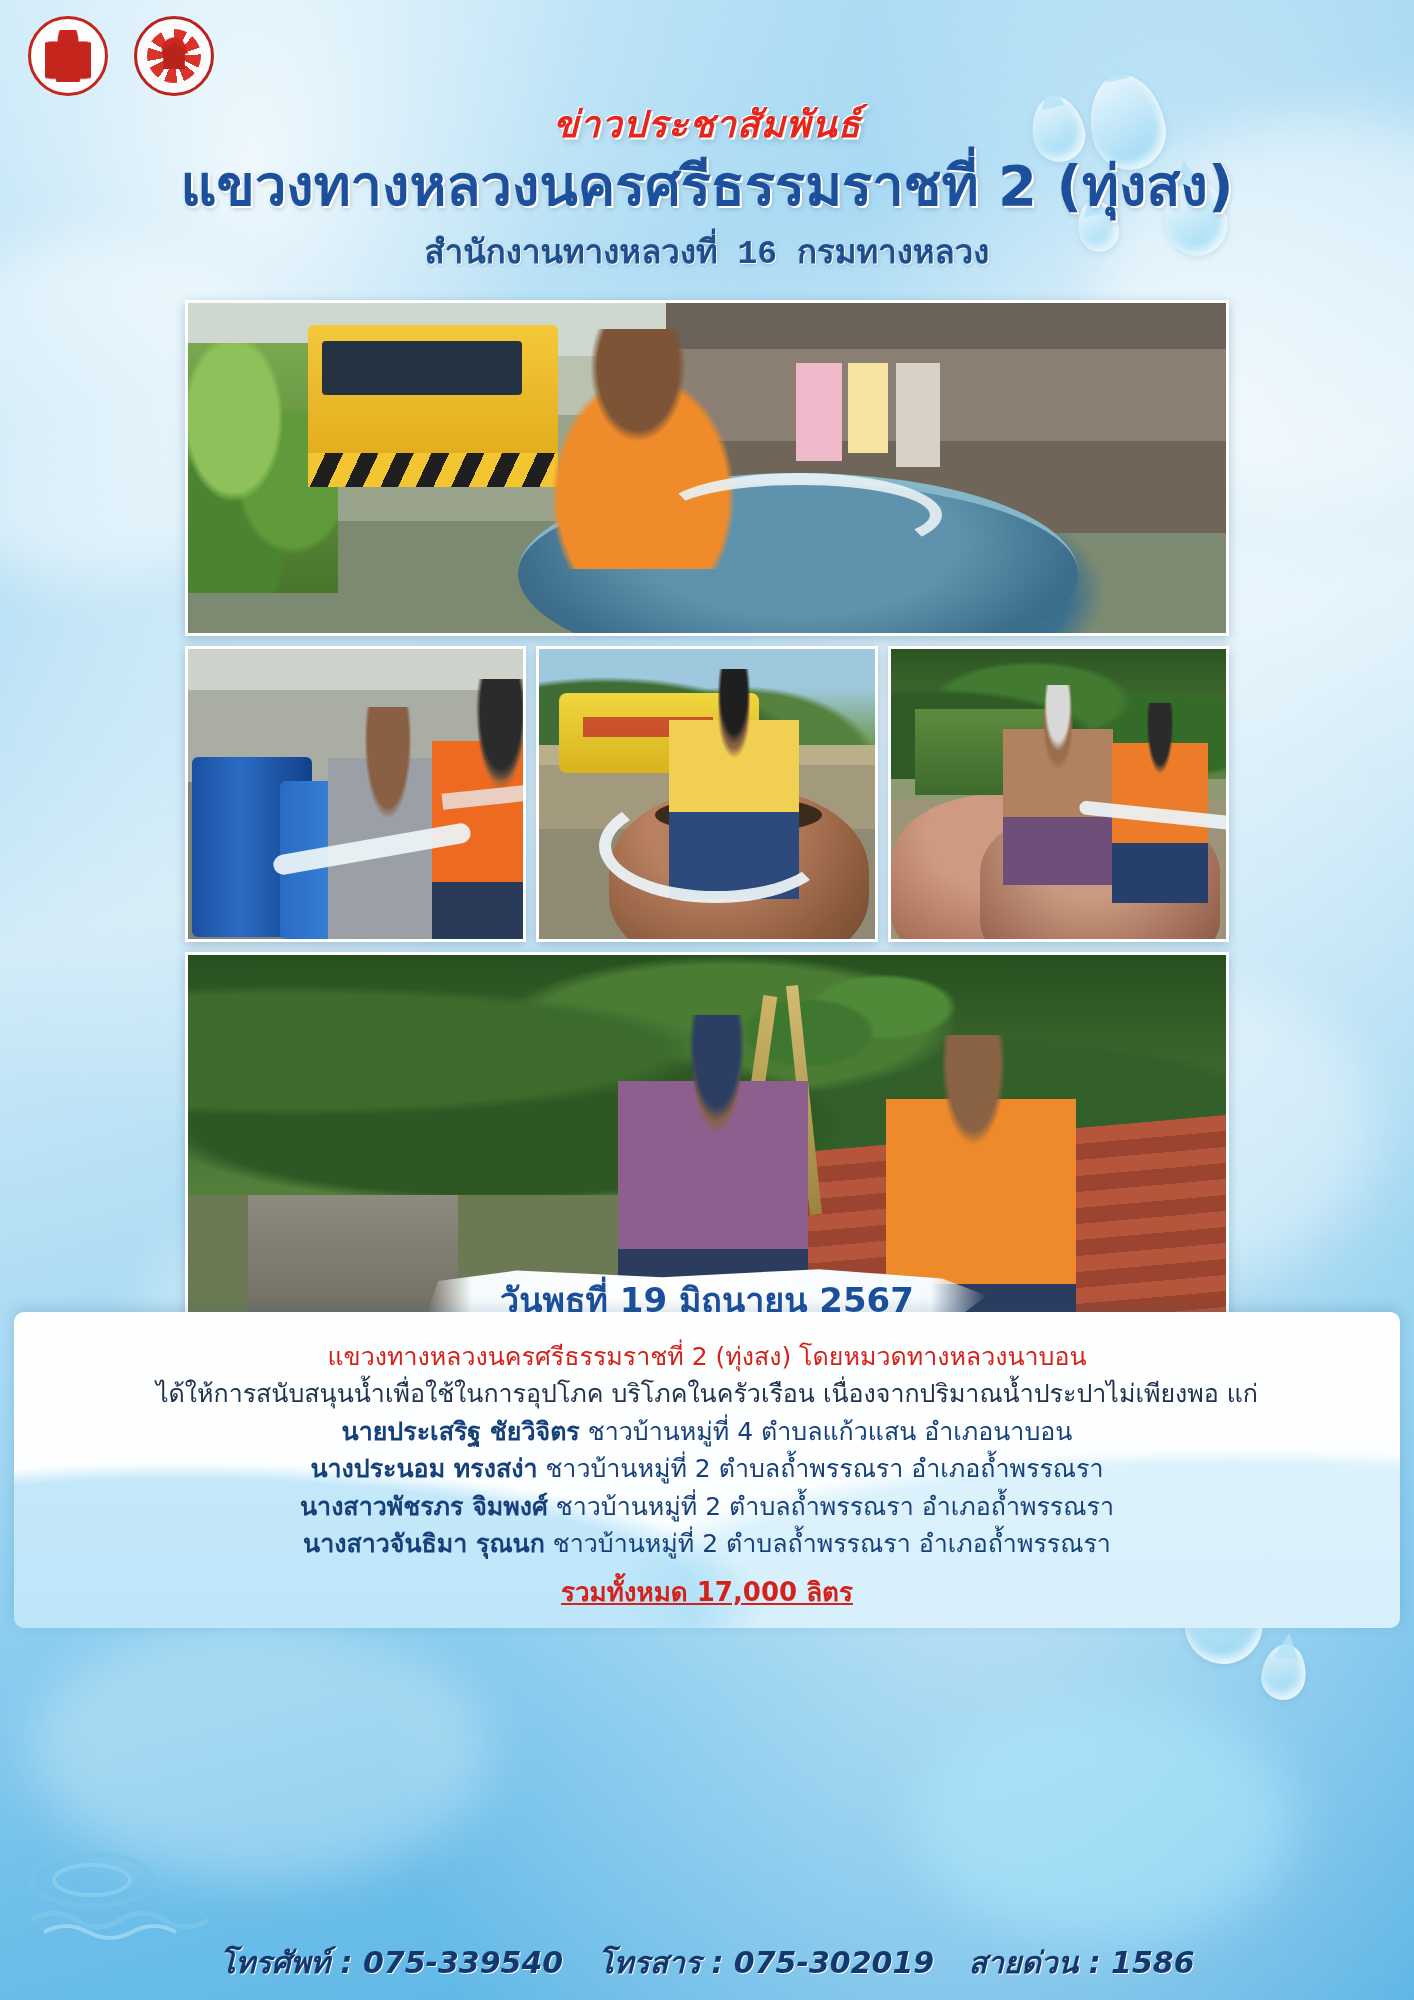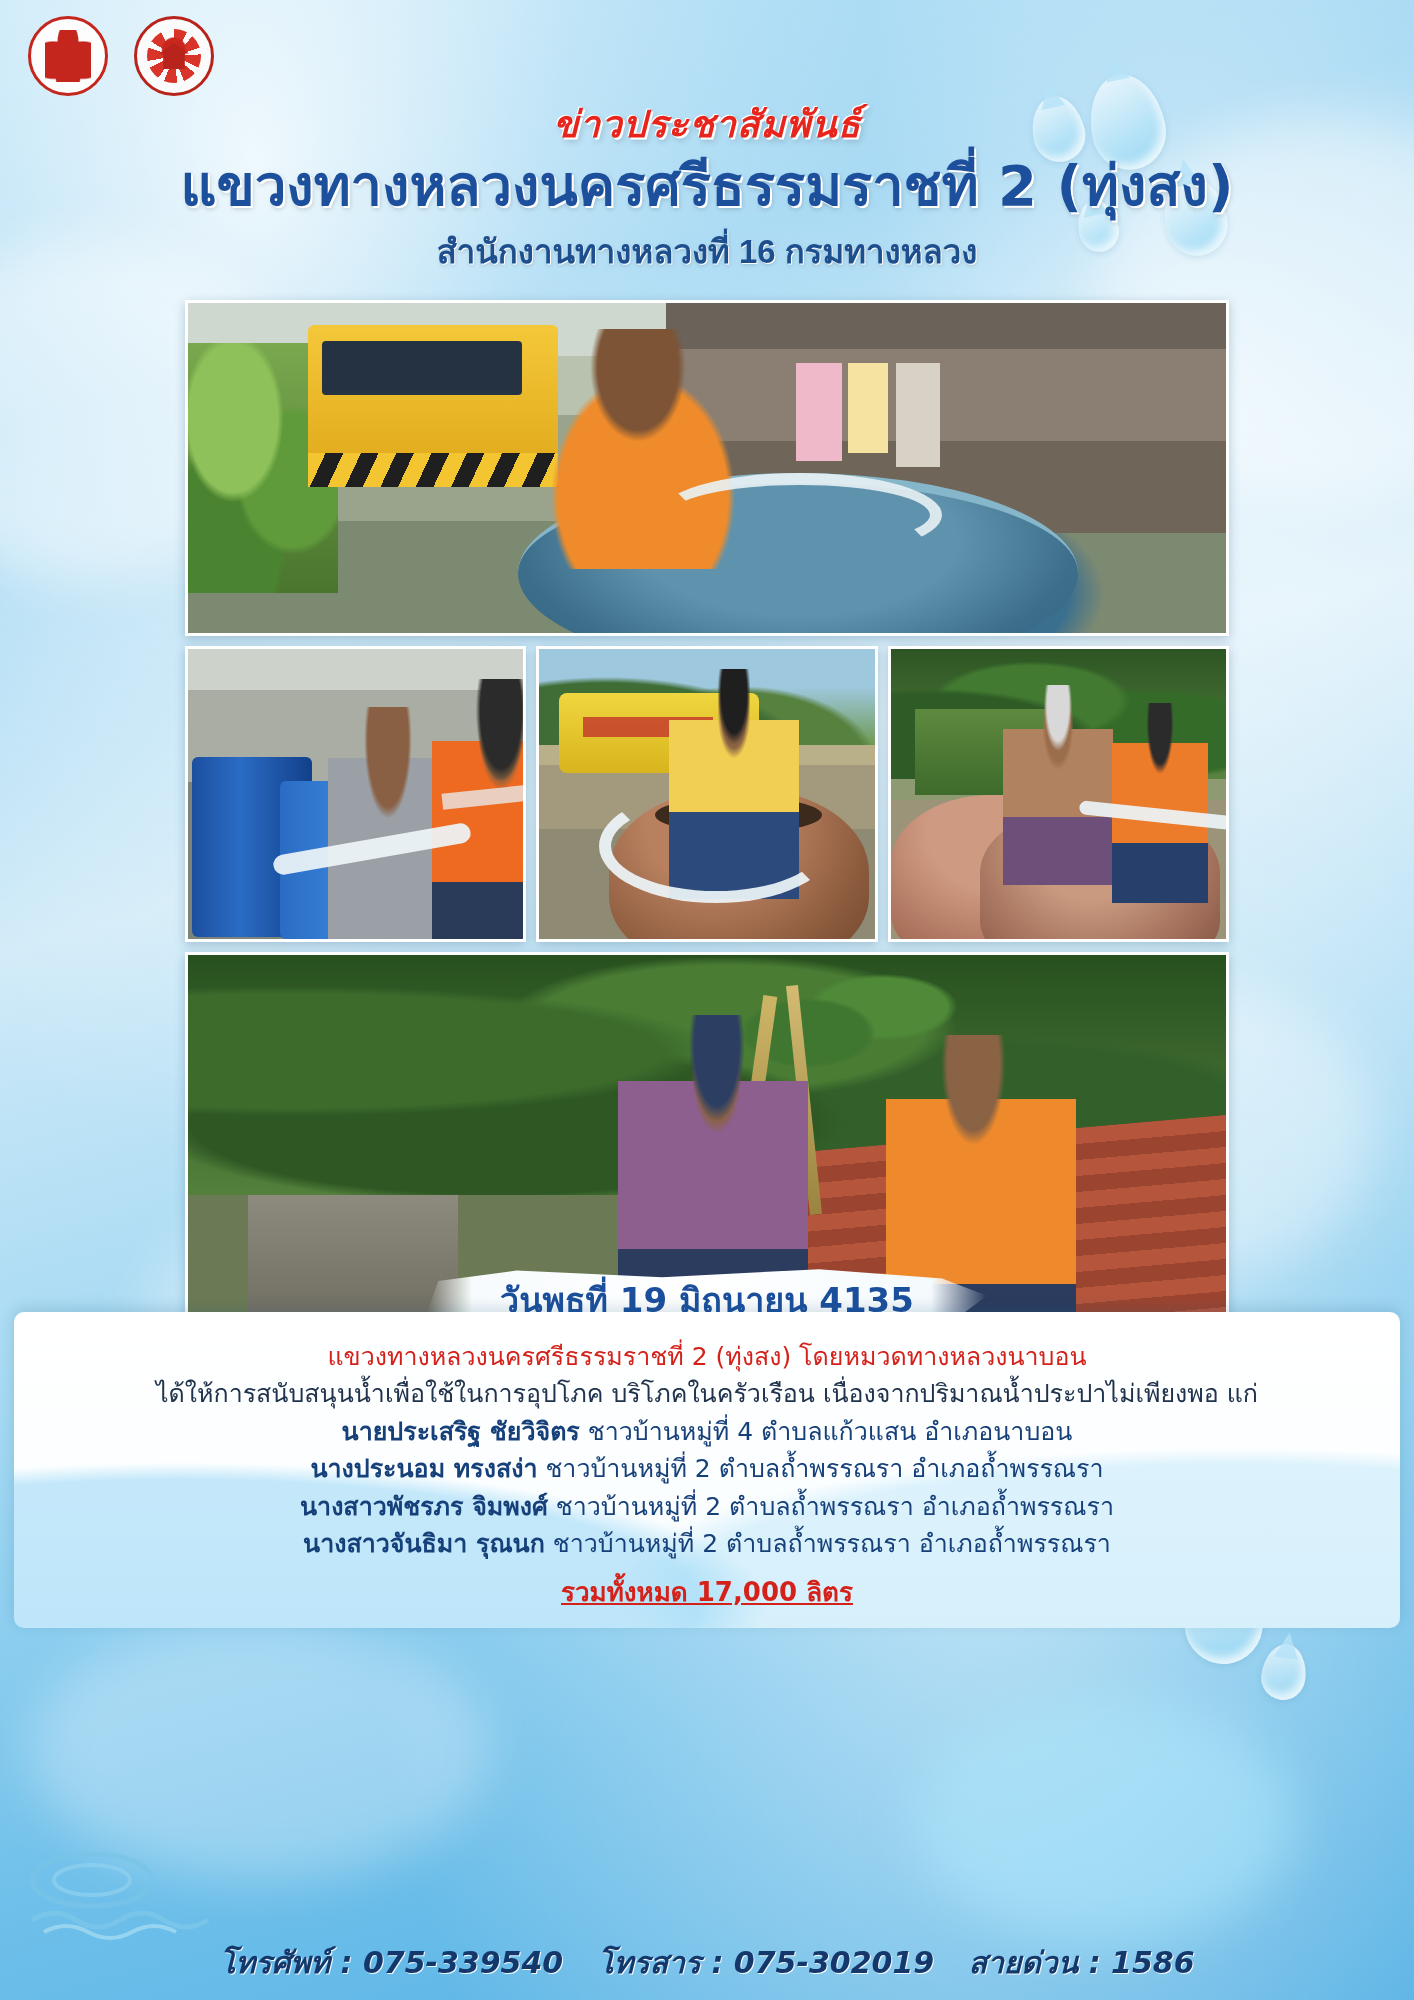--- a/index.html
+++ b/index.html
@@ -152,21 +152,21 @@
   .title-sub {
     font-family: "DejaVu Sans", sans-serif;
     font-size: 56px;
     font-weight: bold;
     color: #1c4f9c;
     margin-top: 12px;
     text-shadow: 2px 2px 0 #ffffff, 2px 3px 5px rgba(0,0,0,0.18);
     line-height: 1.1;
   }
   .title-office {
-    font-family: Liberation Sans, sans-serif;
+    font-family: Liberation Mono, monospace;
     font-size: 33px;
     font-weight: bold;
     color: #1d4f8f;
     margin-top: 8px;
     text-shadow: 1px 1px 0 #ffffff, 1px 2px 4px rgba(0,0,0,0.15);
   }
 
   
   .gallery {
     position: relative;
@@ -758,21 +758,21 @@
       <div class="jungle"></div>
       <div class="roof"></div>
       <div class="palm"></div>
       <div class="wallL"></div>
       <div class="bamboo"></div>
       <div class="bamboo2"></div>
       <div class="manA"></div>
       <div class="manB"></div>
 
       <div class="date-banner">
-        <div class="date-text">วันพุธที่ 19 มิถุนายน 4135</div>
+        <div class="date-text">วันพุธที่ 19 มิถุนายน 2567</div>
       </div>
     </div>
   </div>
 
   <div class="info">
     <div class="line red">แขวงทางหลวงนครศรีธรรมราชที่ 2 (ทุ่งสง) โดยหมวดทางหลวงนาบอน</div>
     <div class="line dark">ได้ให้การสนับสนุนน้ำเพื่อใช้ในการอุปโภค บริโภคในครัวเรือน เนื่องจากปริมาณน้ำประปาไม่เพียงพอ แก่</div>
 
     <div class="line name">
       <span class="nm">นายประเสริฐ ชัยวิจิตร</span>

